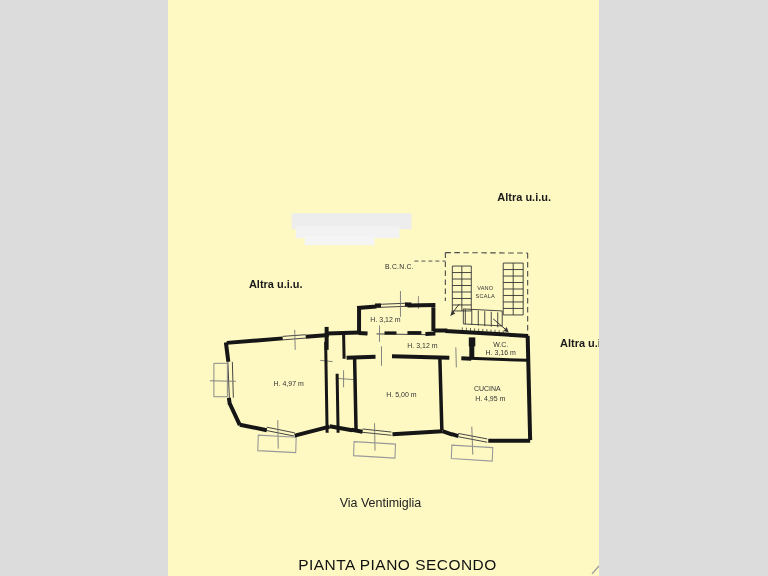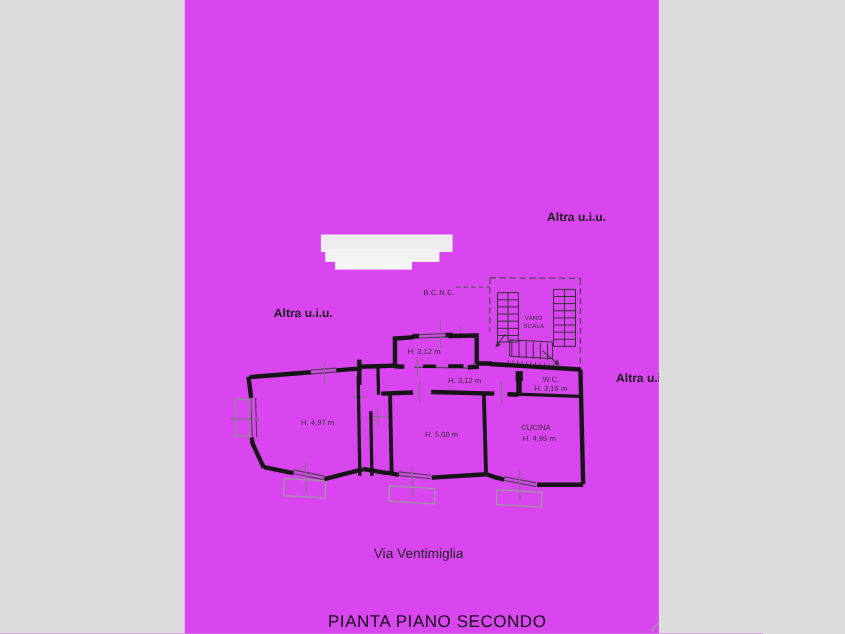--- a/index.html
+++ b/index.html
@@ -7,21 +7,21 @@
     width:768px;height:576px;
     background:#dcdcdd;
     position:relative;
     overflow:hidden;
     font-family:"Liberation Sans",sans-serif;
   }
   .paper{
     position:absolute;
     left:168px;top:0;
     width:431px;height:576px;
-    background:#d946ef;
+    background:#fef9c3;
   }
   svg{display:block;}
   svg text{font-family:"Liberation Sans",sans-serif;fill:#333;}
   .lbl-unit{font-size:11px;font-weight:bold;fill:#1b1b1b;}
   .lbl-tiny{font-size:7px;fill:#333;}
   .lbl-micro{font-size:5.6px;fill:#333;letter-spacing:.2px;}
   .lbl-bcnc{font-size:6.8px;fill:#2a2a2a;letter-spacing:.3px;}
   .lbl-street{font-size:12.5px;fill:#222;}
   .lbl-title{font-size:15.5px;fill:#111;letter-spacing:.5px;}
 </style>

